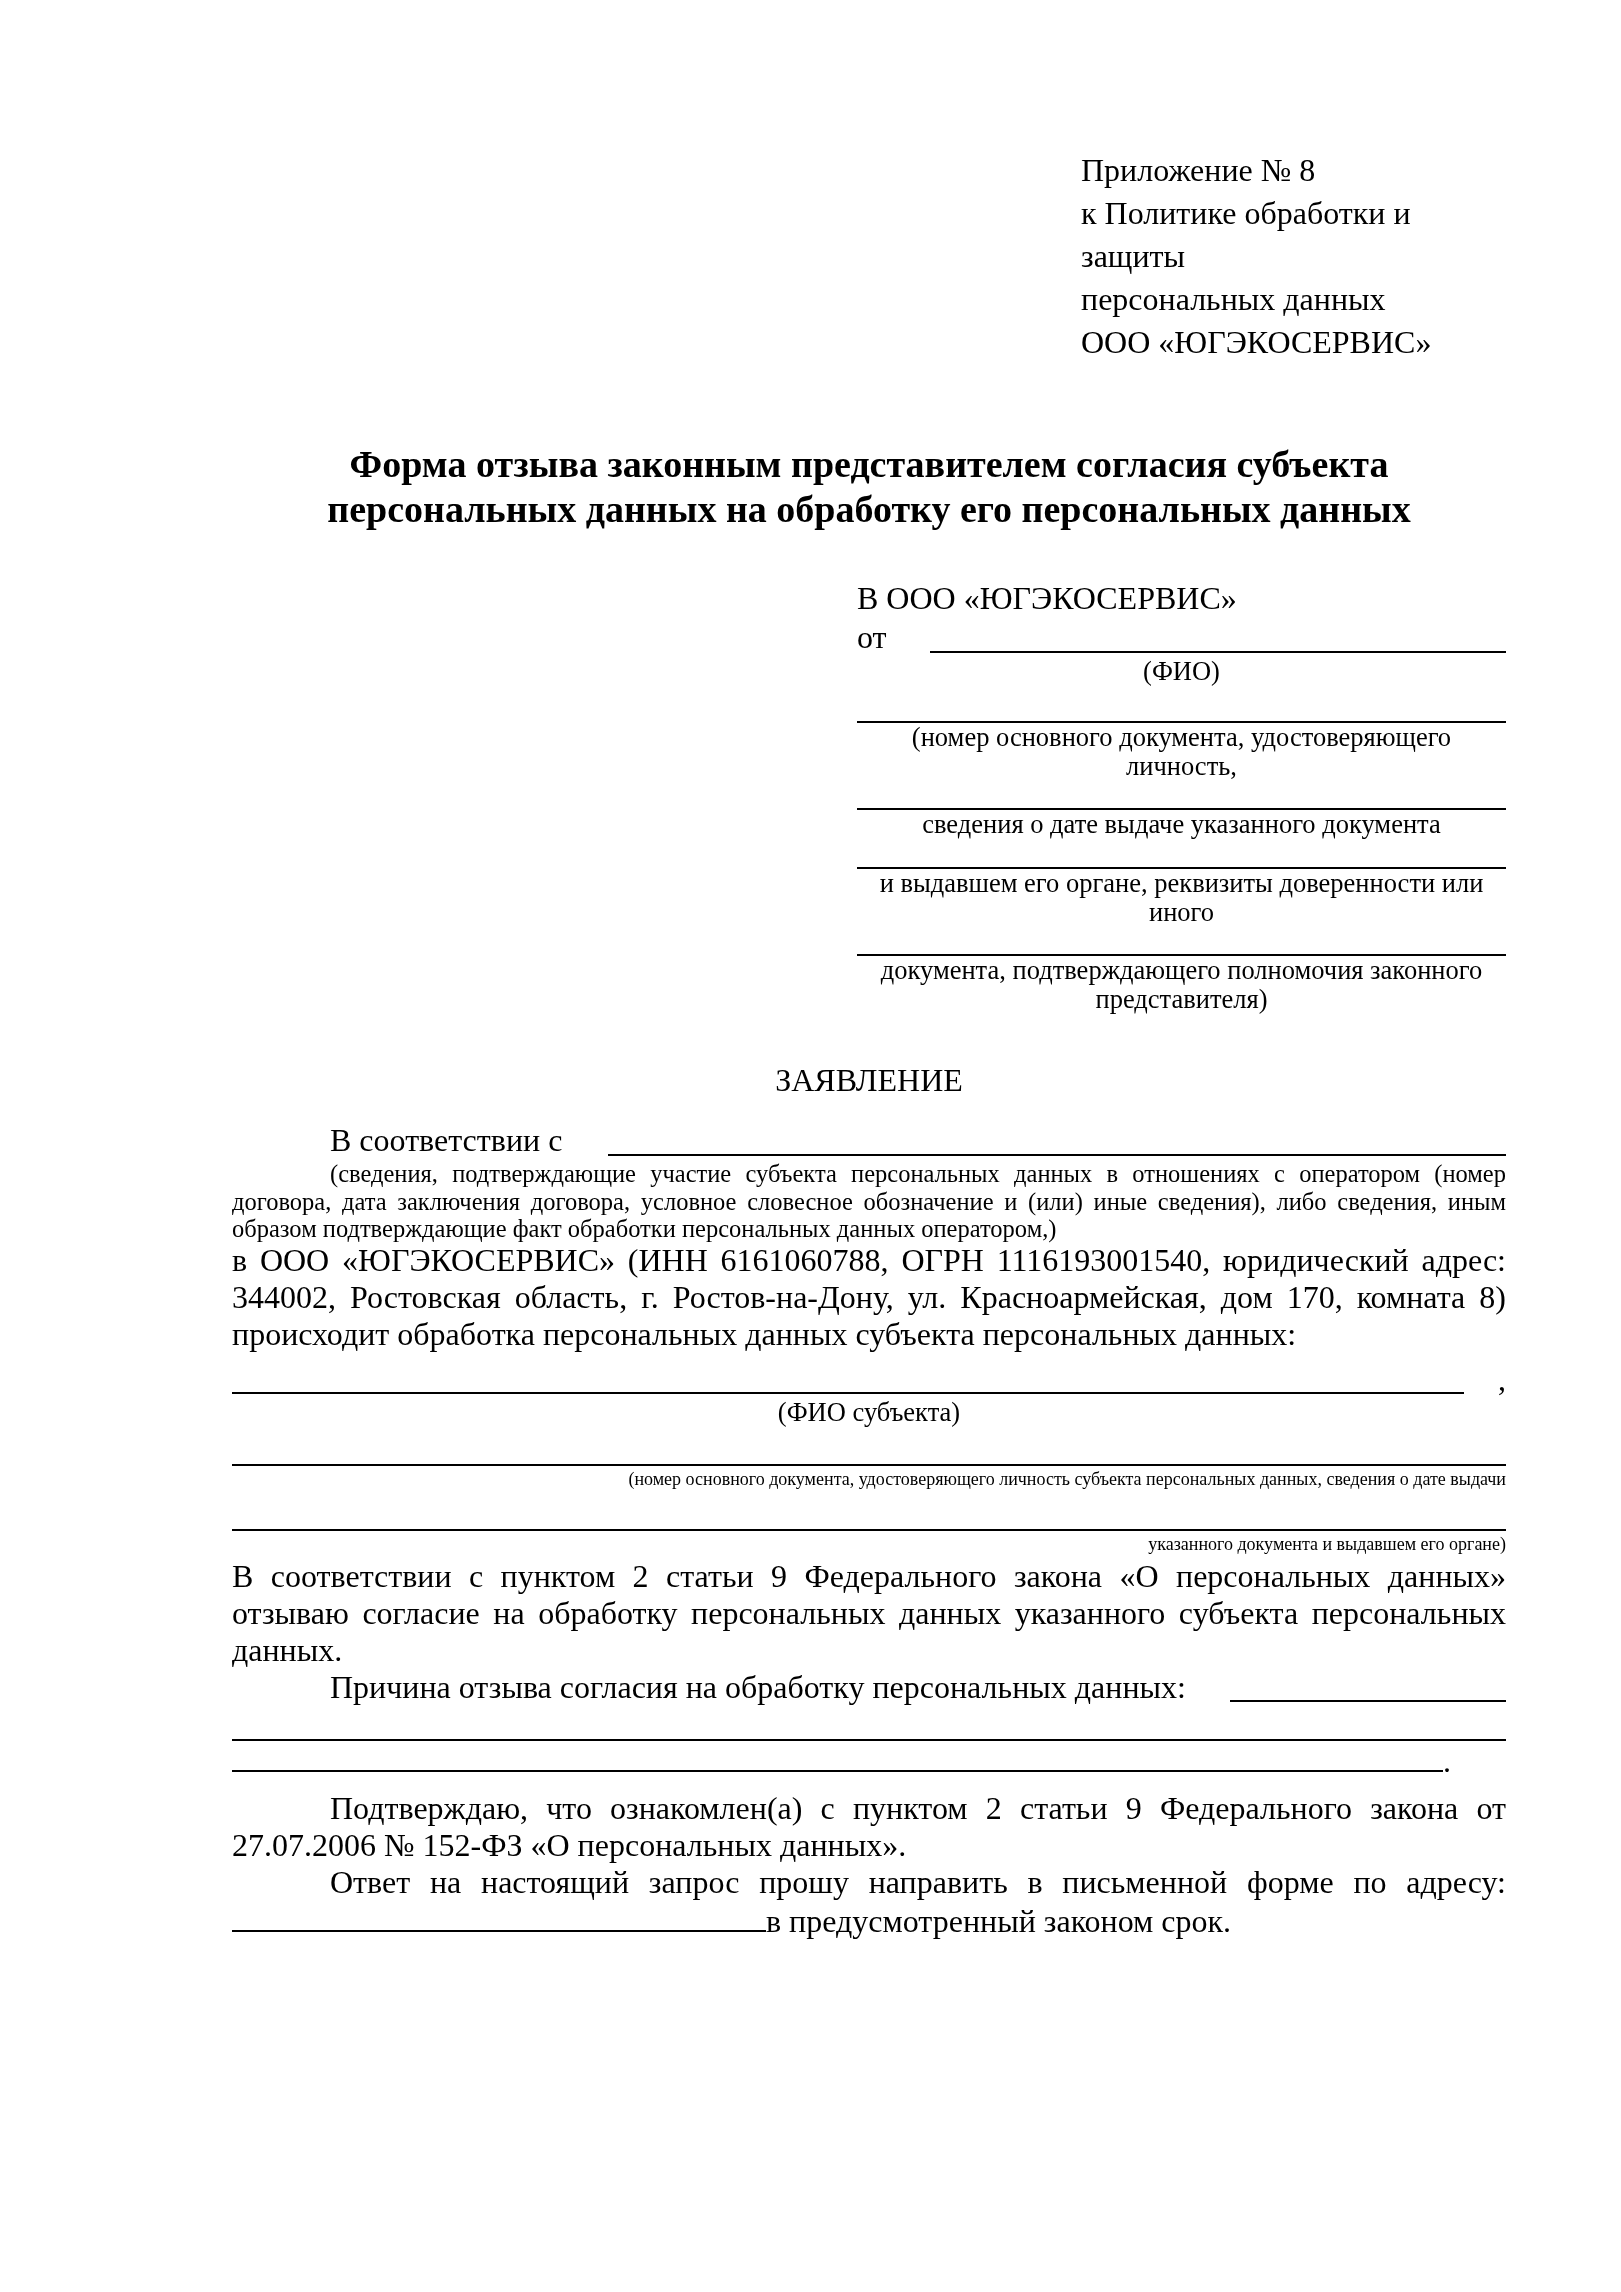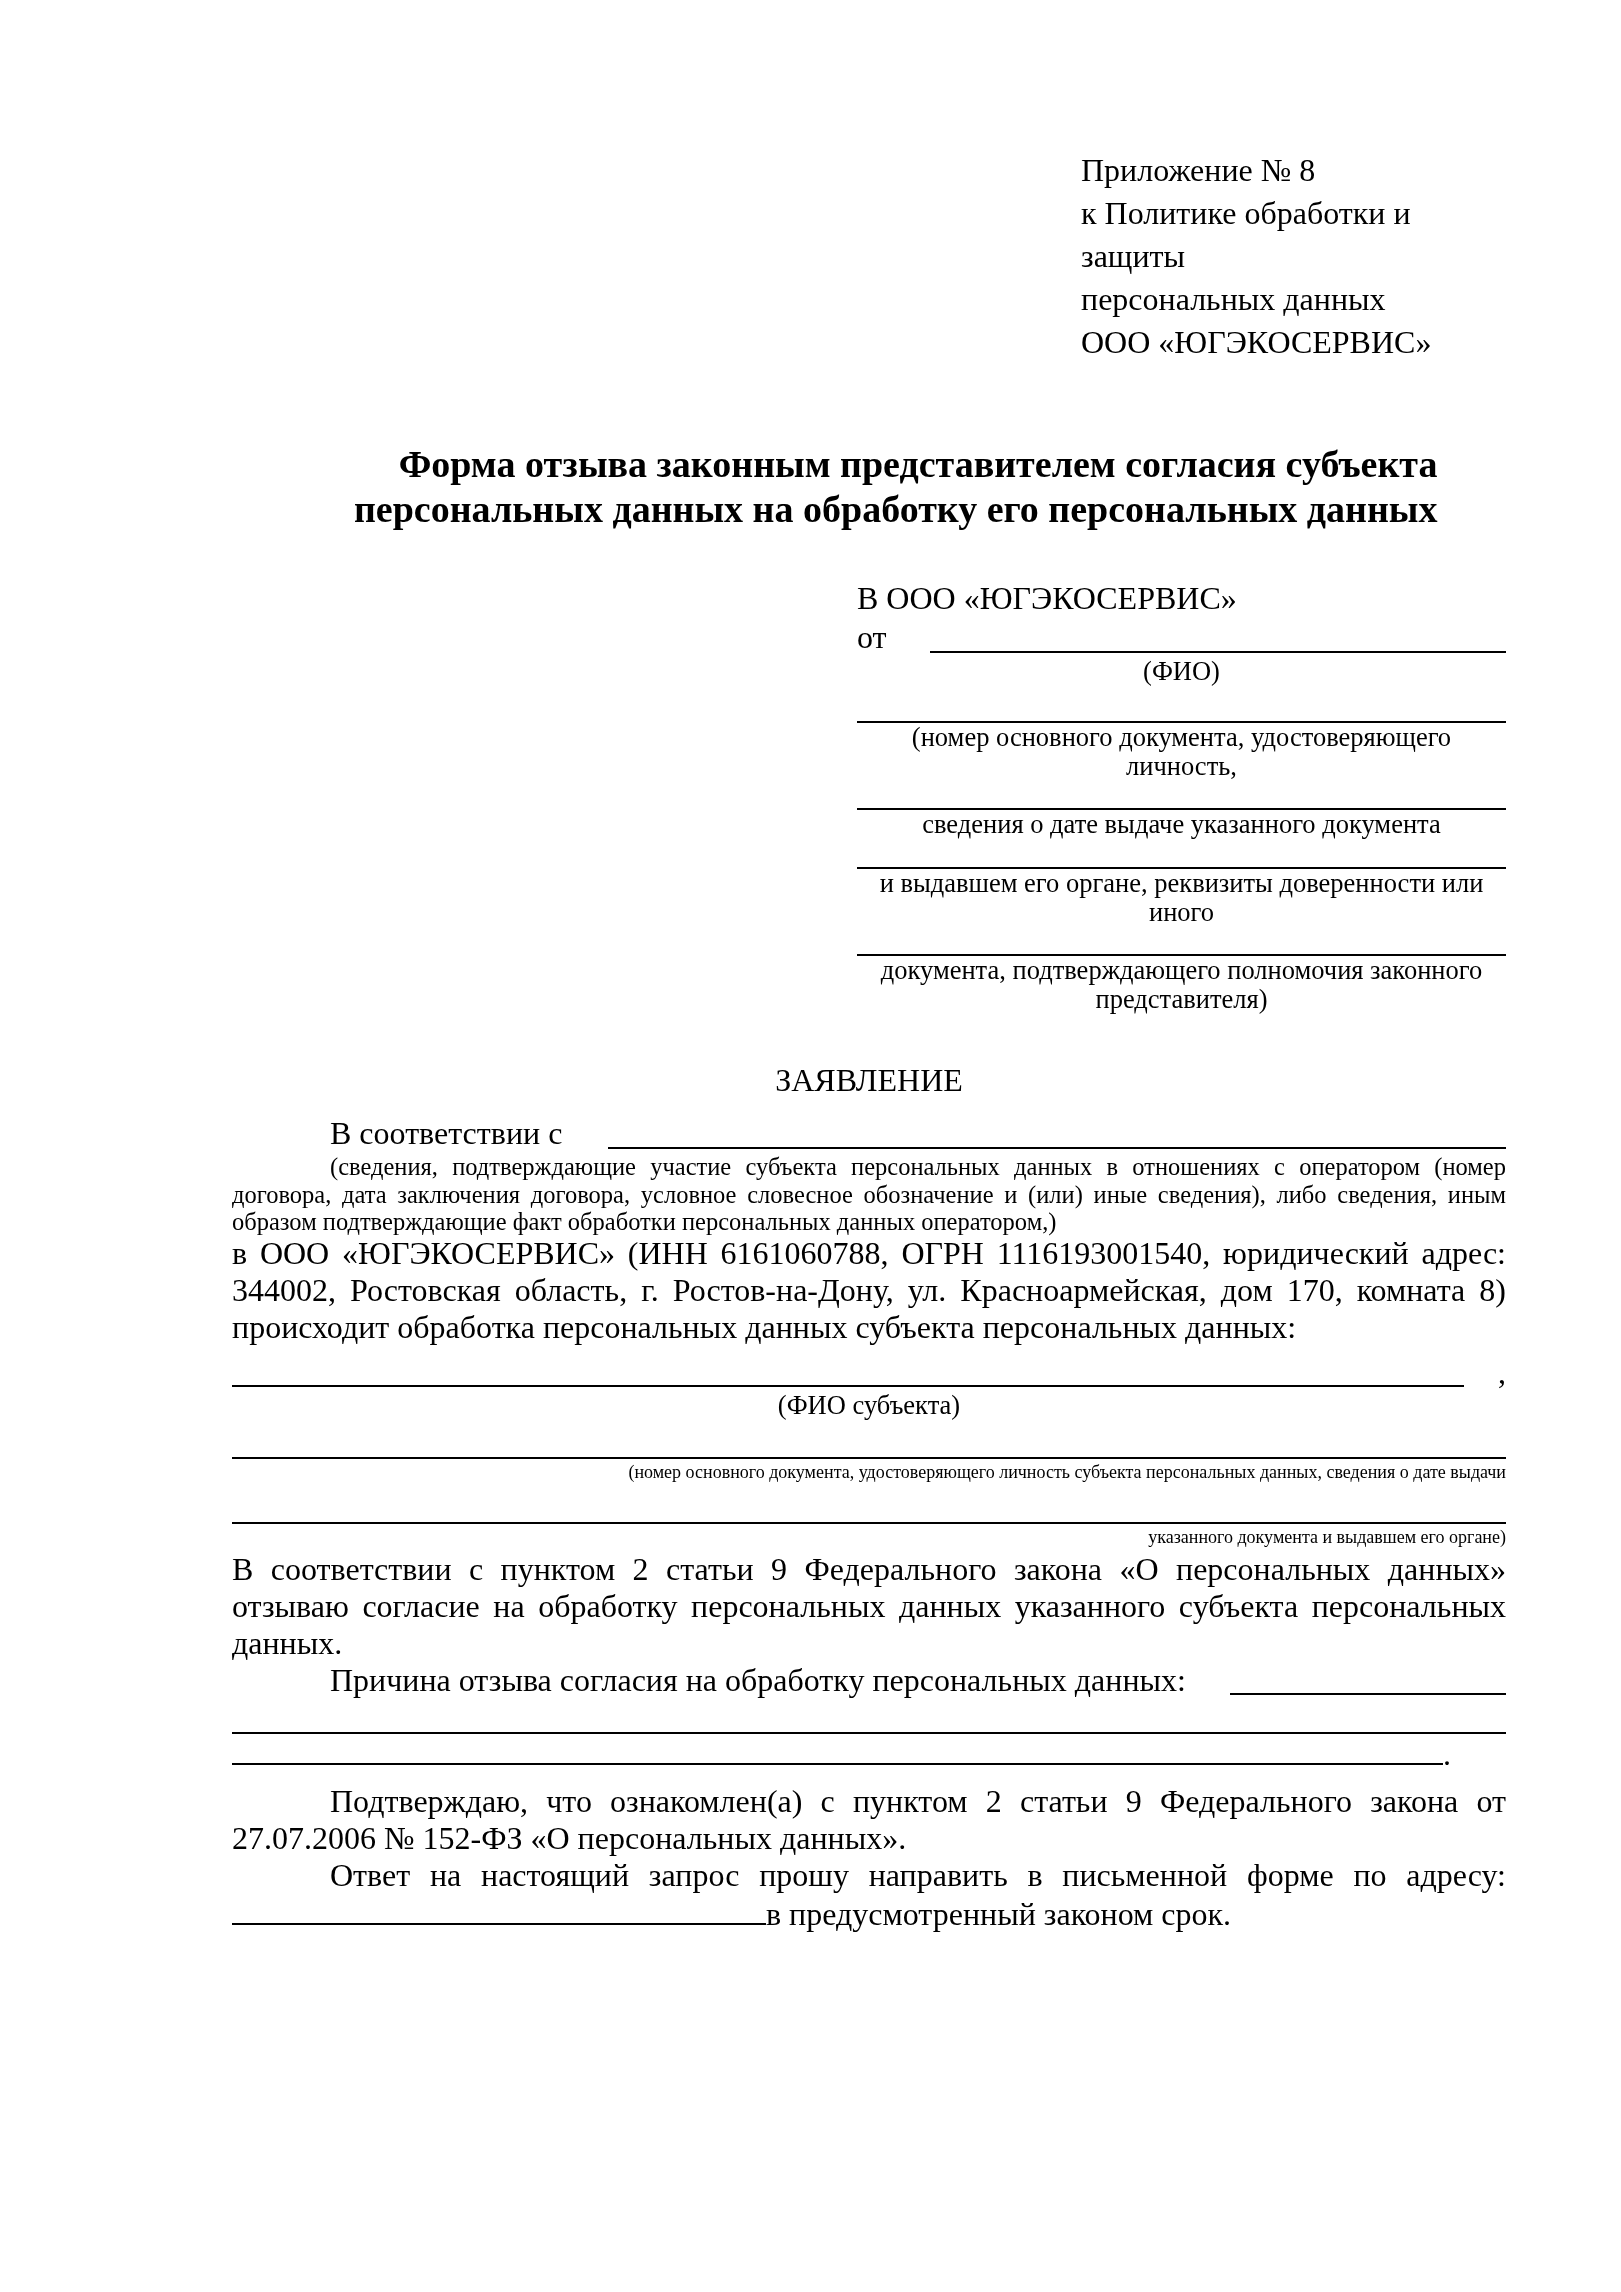--- a/index.html
+++ b/index.html
@@ -17,36 +17,36 @@
     left: 232px;
     top: 0;
     width: 1274px;
   }
   
   .annex { margin: 149px 0 0 849px; font-size: 32px; line-height: 43px; }
   
   .title {
     margin: 78px auto 0 auto;
     width: 1137px;
-    text-align: right;
+    text-align: center;
     font-weight: bold;
     font-size: 38px;
     line-height: 45px;
   }
   
   .addressee { margin: 47px 0 0 625px; width: 649px; font-size: 32px; line-height: 39px; }
   .row { display: flex; align-items: flex-end; gap: 34px; }
   .fill { flex: 1; border-bottom: 2.9px solid #000; margin-bottom: 3.9px; }
   .from-row .fill { margin-left: 9.8px; }
   .cap { font-size: 26.5px; line-height: 29px; text-align: center; }
   .blank { border-bottom: 2.9px solid #000; height: 27.4px; }
   .blank.b1 { height: 35px; }
   
   .heading { margin-top: 47px; text-align: center; font-size: 32px; line-height: 39px; }
-  .according { margin-top: 14px; font-size: 32px; line-height: 39px; }
+  .according { margin-top: 21px; font-size: 32px; line-height: 39px; }
   .according .indent-prefix { padding-left: 98px; white-space: nowrap; }
   .according .fill { margin-left: 11.8px; }
   .fine-print { font-size: 24.5px; line-height: 27.4px; text-align: justify; text-indent: 98px; }
   .par { font-size: 32px; line-height: 37px; text-align: justify; }
   .par.indent { text-indent: 98px; }
   .just-last { text-align-last: justify; }
   .subject-row { margin-top: 7.8px; font-size: 32px; line-height: 37px; }
   .cap-sm { font-size: 18px; line-height: 27.4px; text-align: right; }
   .full-line { border-bottom: 2.9px solid #000; }
   .fl1 { height: 37px; }

